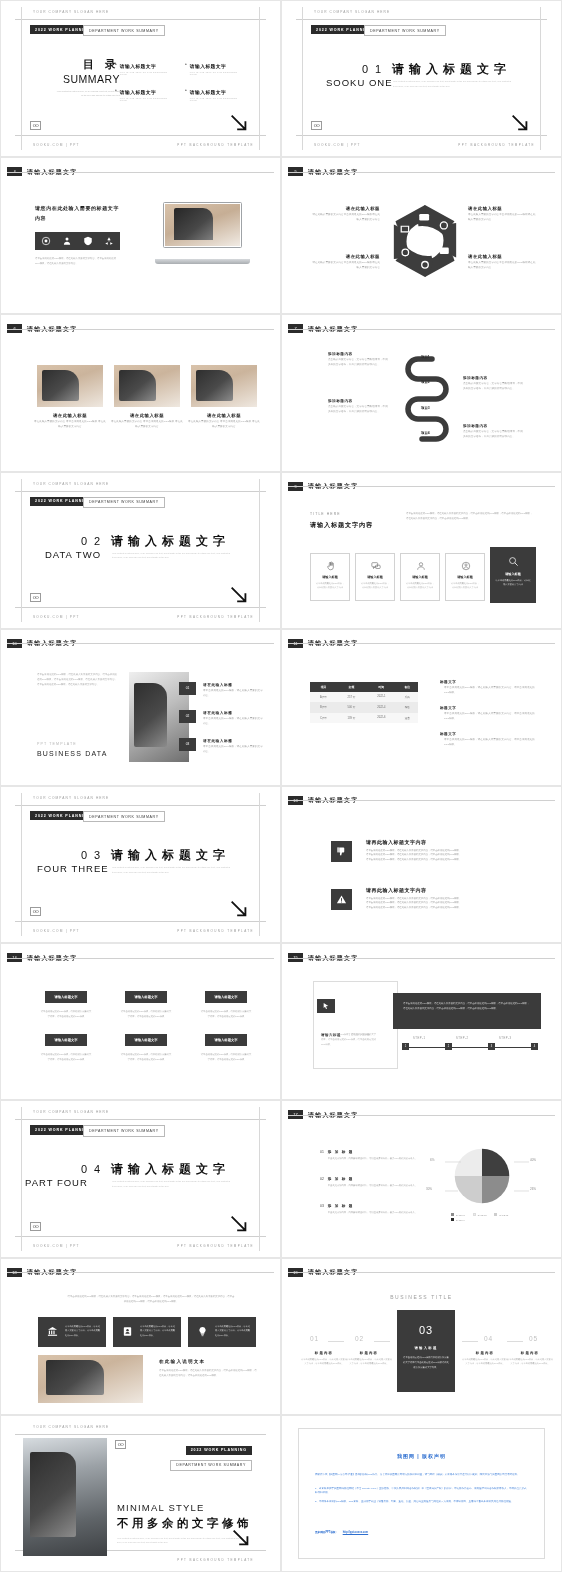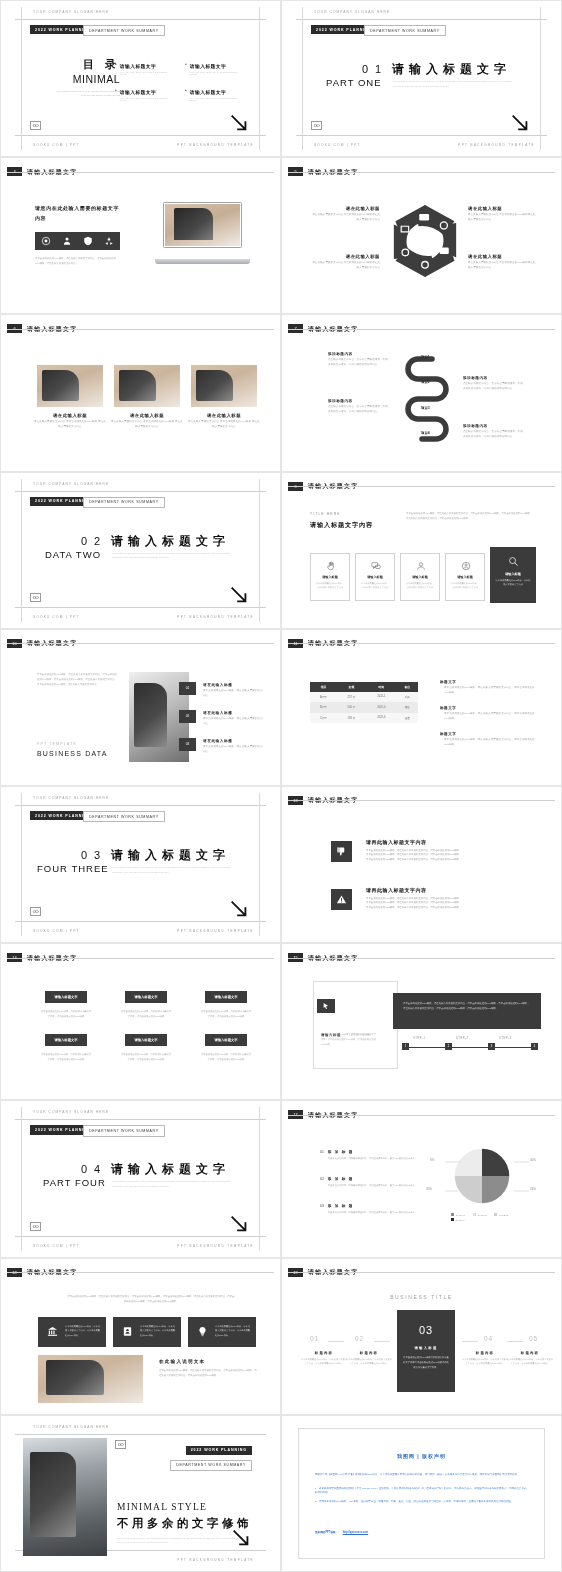--- a/index.html
+++ b/index.html
@@ -98,21 +98,21 @@
     <div class="slogan">YOUR COMPANY SLOGAN HERE</div>
     <div class="rule-top"></div>
     <div class="rule-bot"></div>
     <div class="vrule-l"></div>
     <div class="vrule-r"></div>
     <div class="tagdark" style="left:23px;top:20px;">2022 WORK PLANNING</div>
     <div class="taglight" style="left:76px;top:20px;">DEPARTMENT WORK SUMMARY</div>
 
     <div style="position:absolute;left:48px;top:52px;width:65px;text-align:right;">
       <div style="font-size:11px;font-weight:700;letter-spacing:4px;color:#141414;">目 录</div>
-      <div style="font-size:10.5px;letter-spacing:.5px;color:#141414;margin-top:1px;">MINIMAL</div>
+      <div style="font-size:10.5px;letter-spacing:.5px;color:#141414;margin-top:1px;">SUMMARY</div>
       <div style="font-size:2.2px;color:#b3b3b3;line-height:2;margin-top:4px;">your content is entered here, or by copying your text, select paste in the box and choose to retain only text</div>
     </div>
 
     <div style="position:absolute;left:108px;top:58px;width:56px;display:flex;gap:3px;">
       <span style="font-size:3px;color:#333;line-height:1;">●</span>
       <span>
         <span style="display:block;font-size:4.8px;font-weight:700;color:#141414;letter-spacing:.4px;">请输入标题文字</span>
         <span style="display:block;font-size:2.1px;color:#bdbdbd;letter-spacing:.3px;margin-top:1.5px;">FILL IN THE TEXT OF THE DOCUMENT TITLE</span>
       </span>
     </div>
@@ -151,21 +151,21 @@
       <div class="inner">
     <div class="slogan">YOUR COMPANY SLOGAN HERE</div>
     <div class="rule-top"></div>
     <div class="rule-bot"></div>
     <div class="vrule-l"></div>
     <div class="vrule-r"></div>
     <div class="tagdark" style="left:23px;top:20px;">2022 WORK PLANNING</div>
     <div class="taglight" style="left:76px;top:20px;">DEPARTMENT WORK SUMMARY</div>
 
     <div style="position:absolute;left:74px;top:58px;font-size:11px;letter-spacing:7px;color:#111;">01</div>
-    <div style="position:absolute;left:38px;top:72px;font-size:9.5px;letter-spacing:1px;color:#111;">PART ONE</div>
+    <div style="position:absolute;left:38px;top:72px;font-size:9.5px;letter-spacing:1px;color:#111;">SOOKU ONE</div>
     <div style="position:absolute;left:104px;top:56px;font-size:12px;font-weight:700;letter-spacing:5px;color:#111;">请输入标题文字</div>
     <div style="position:absolute;left:105px;top:74px;width:120px;font-size:2.2px;color:#c0c0c0;line-height:2.1;">your content is entered here, or by copying your text, select paste in the box and choose to retain only text, your content is typed here, or by copying your text, select paste in the box.</div>
 
     <div class="oo" style="left:23px;bottom:22px;">OO</div>
     <svg class="arrow" style="right:24px;bottom:18px;" viewBox="0 0 24 24">
       <path d="M4 4 L19 19 M19 10 L19 19 L10 19" stroke="#111" stroke-width="2" fill="none"></path>
     </svg>
     <div class="foot-l">SOOKU.COM | PPT</div>
     <div class="foot-r">PPT BACKGROUND TEMPLATE</div>
   </div>
@@ -593,21 +593,21 @@
       <div class="inner">
     <div class="slogan">YOUR COMPANY SLOGAN HERE</div>
     <div class="rule-top"></div>
     <div class="rule-bot"></div>
     <div class="vrule-l"></div>
     <div class="vrule-r"></div>
     <div class="tagdark" style="left:23px;top:20px;">2022 WORK PLANNING</div>
     <div class="taglight" style="left:76px;top:20px;">DEPARTMENT WORK SUMMARY</div>
 
     <div style="position:absolute;left:74px;top:58px;font-size:11px;letter-spacing:7px;color:#111;">04</div>
-    <div style="position:absolute;left:36px;top:72px;font-size:9.5px;letter-spacing:1px;color:#111;">PART FOUR</div>
+    <div style="position:absolute;left:18px;top:72px;font-size:9.5px;letter-spacing:1px;color:#111;">PART FOUR</div>
     <div style="position:absolute;left:104px;top:56px;font-size:12px;font-weight:700;letter-spacing:5px;color:#111;">请输入标题文字</div>
     <div style="position:absolute;left:105px;top:74px;width:120px;font-size:2.2px;color:#c0c0c0;line-height:2.1;">your content is entered here, or by copying your text, select paste in the box and choose to retain only text, your content is typed here, or by copying your text, select paste in the box.</div>
 
     <div class="oo" style="left:23px;bottom:22px;">OO</div>
     <svg class="arrow" style="right:24px;bottom:18px;" viewBox="0 0 24 24">
       <path d="M4 4 L19 19 M19 10 L19 19 L10 19" stroke="#111" stroke-width="2" fill="none"></path>
     </svg>
     <div class="foot-l">SOOKU.COM | PPT</div>
     <div class="foot-r">PPT BACKGROUND TEMPLATE</div>
   </div>
@@ -771,21 +771,21 @@
     <div class="slogan">YOUR COMPANY SLOGAN HERE</div>
     <div class="rule-top"></div>
     <div class="rule-bot"></div>
 
     <div class="photo bw" style="left:16px;top:18px;width:84px;height:118px;background:linear-gradient(170deg,#d7dce0 0%,#9ca2a7 30%,#5f6468 70%,#3d4043 100%);"></div>
 
     <div class="oo" style="left:108px;top:20px;">OO</div>
     <div class="tagdark" style="right:22px;top:26px;">2022 WORK PLANNING</div>
     <div class="taglight" style="right:22px;top:40px;">DEPARTMENT WORK SUMMARY</div>
 
-    <div style="position:absolute;left:110px;top:82px;font-size:9.5px;color:#1a1a1a;letter-spacing:1.2px;font-family:Liberation Serif, serif;">MINIMAL STYLE</div>
+    <div style="position:absolute;left:110px;top:82px;font-size:9.5px;color:#1a1a1a;letter-spacing:1.2px;">MINIMAL STYLE</div>
     <div style="position:absolute;left:110px;top:96px;font-size:11.5px;font-weight:700;color:#0f0f0f;letter-spacing:3.5px;">不用多余的文字修饰</div>
     <div style="position:absolute;left:110px;top:116px;width:128px;font-size:2.2px;color:#bfbfbf;line-height:2.1;">your content is entered here, or by copying your text, select paste in the box and choose to retain only text, your content is typed here, or by copying your text, select paste in the box.</div>
 
     <svg class="arrow" style="right:22px;bottom:18px;" viewBox="0 0 24 24">
       <path d="M4 4 L19 19 M19 10 L19 19 L10 19" stroke="#111" stroke-width="2" fill="none"></path>
     </svg>
     <div class="foot-r">PPT BACKGROUND TEMPLATE</div>
   </div>
     </div>
 

